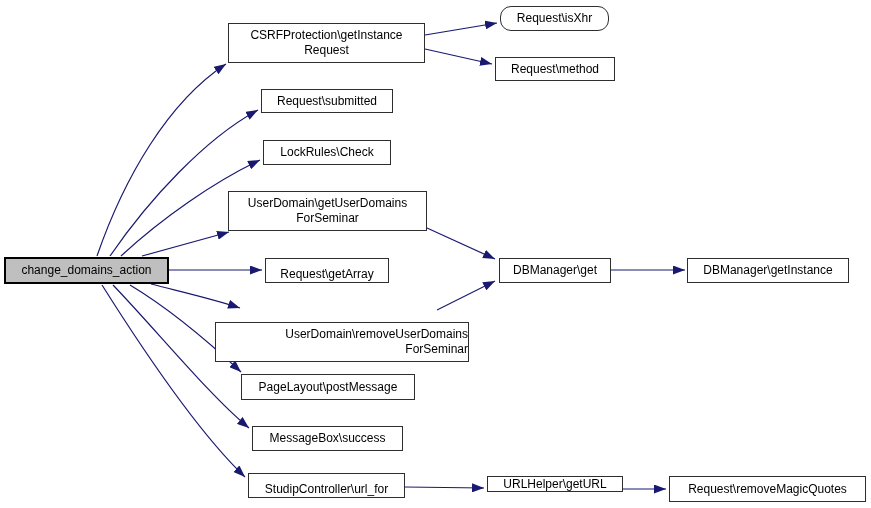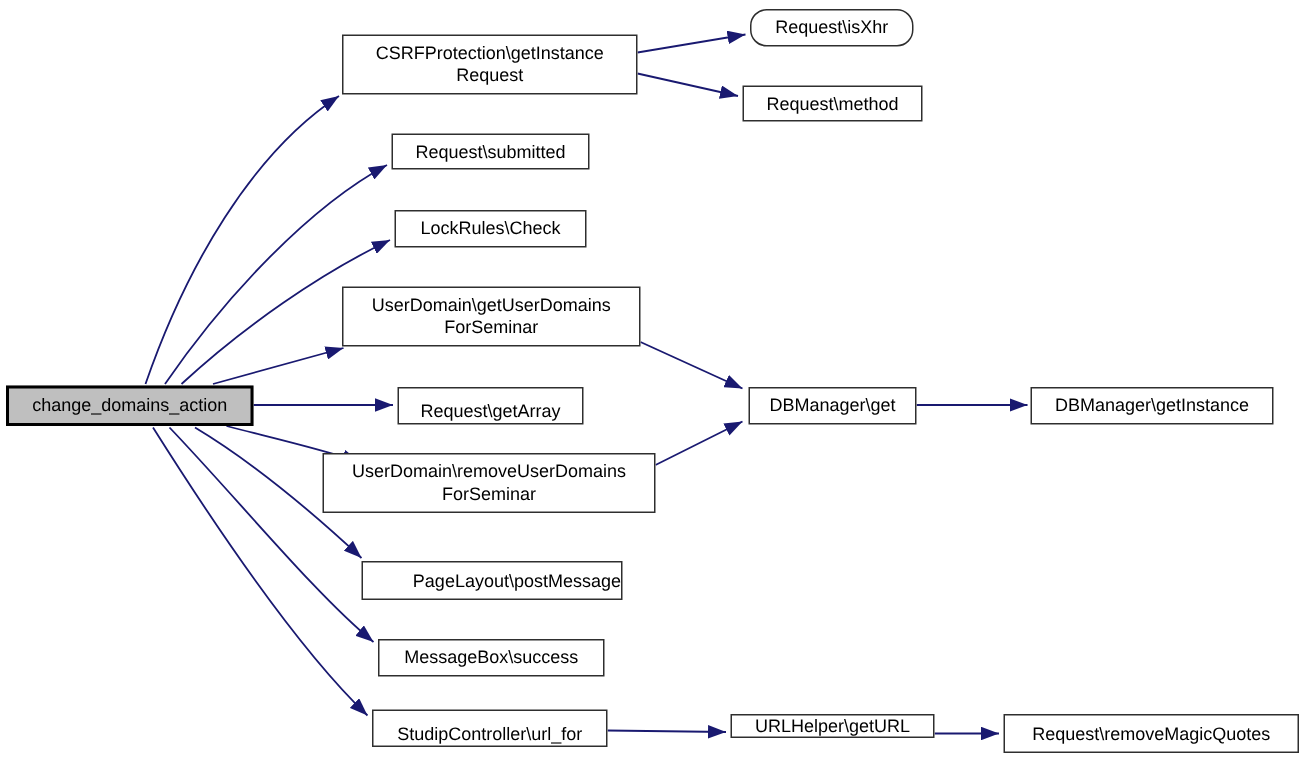--- a/index.html
+++ b/index.html
@@ -82,25 +82,25 @@
     <div class="node" style="left: 263px; top: 140px; width: 128px; height: 25px; align-items: center;">
       <span>LockRules\Check</span>
     </div>
     <div class="node" style="left: 228px; top: 191px; width: 199px; height: 40px;">
       <span>UserDomain\getUserDomains</span>
       <span>ForSeminar</span>
     </div>
     <div class="node" style="left: 265px; top: 258px; width: 124px; height: 25px; justify-content: flex-end;">
       <span>Request\getArray</span>
     </div>
-    <div class="node" style="left: 215px; top: 302px; width: 222px; height: 40px;">
+    <div class="node" style="left: 215px; top: 322px; width: 254px; height: 40px; align-items: flex-end;">
       <span>UserDomain\removeUserDomains</span>
       <span>ForSeminar</span>
     </div>
-    <div class="node" style="left: 241px; top: 374px; width: 174px; height: 26px; align-items: flex-end;">
+    <div class="node" style="left: 241px; top: 374px; width: 174px; height: 26px;">
       <span>PageLayout\postMessage</span>
     </div>
     <div class="node" style="left: 252px; top: 426px; width: 151px; height: 25px;">
       <span>MessageBox\success</span>
     </div>
     <div class="node" style="left: 248px; top: 473px; width: 157px; height: 25px; justify-content: flex-end;">
       <span>StudipController\url_for</span>
     </div>
     <div class="node" style="left: 500px; top: 6px; width: 109px; height: 25px; border-radius: 11px;">
       <span>Request\isXhr</span>

